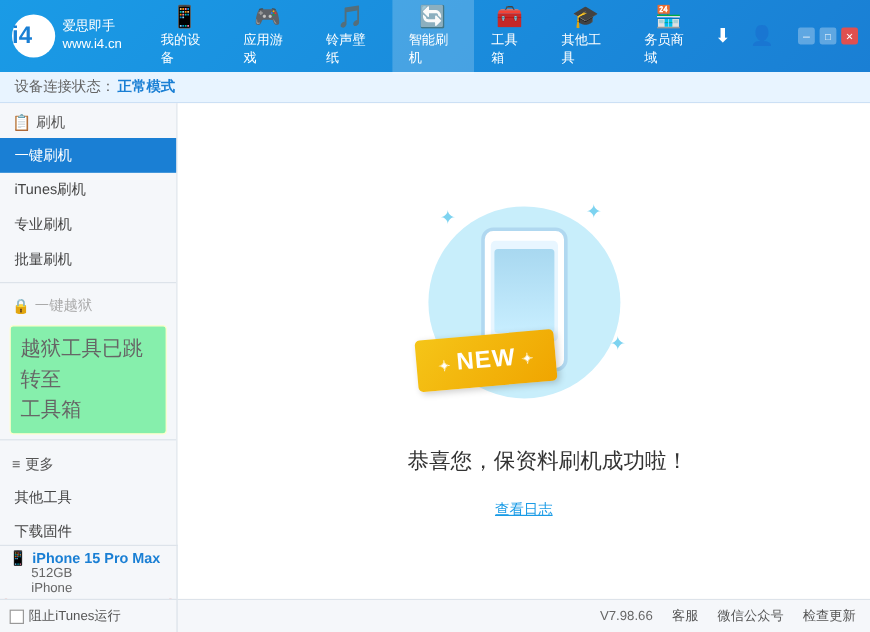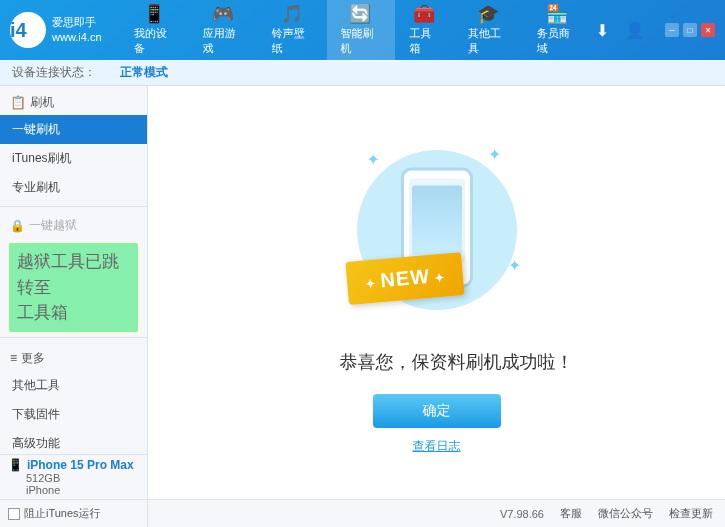--- a/index.html
+++ b/index.html
@@ -78,21 +78,21 @@
 
     
     .status-bar {
       background: #e8f4ff;
       border-bottom: 1px solid #cce0f5;
       padding: 4px 12px;
       font-size: 12px;
       color: #333;
       display: flex;
       align-items: center;
-      gap: 24px;
+      gap: 2px;
     }
     .status-label { color: #666; }
     .status-value { color: #1a7fd4; font-weight: bold; }
 
     
     .main-layout {
       display: flex;
       height: calc(527px - 60px - 26px - 28px);
     }
 
@@ -353,20 +353,23 @@
     </div>
 
     <div class="sidebar-item active">
       <span>一键刷机</span>
     </div>
     <div class="sidebar-item">
       <span>iTunes刷机</span>
     </div>
     <div class="sidebar-item">
       <span>专业刷机</span>
+    </div>
+    <div class="sidebar-item">
+      <span>批量刷机</span>
     </div>
 
     <div class="sidebar-divider"></div>
 
     <div class="sidebar-disabled">
       <span>🔒</span>
       <span>一键越狱</span>
     </div>
 
     <div class="sidebar-notice">
@@ -403,23 +406,20 @@
         <div class="phone-home"></div>
       </div>
       <div class="new-ribbon">NEW</div>
       <span class="sparkle sparkle-1">✦</span>
       <span class="sparkle sparkle-2">✦</span>
       <span class="sparkle sparkle-3">✦</span>
     </div>
 
     <div class="success-text">恭喜您，保资料刷机成功啦！</div>
 
-    <button class="confirm-btn">
-      <span>确定</span>
-    </button>
 
     <span class="log-link">查看日志</span>
   </div>
 
 </div>
 
 <div style="display:flex; height:28px; border-top:1px solid #dde3ea; background:#f5f7fa;">
 
   <div style="width:148px; border-right:1px solid #dde3ea; display:flex; flex-direction:column; justify-content:center; padding:0;">
     <div style="display:flex; flex-direction:column;">

